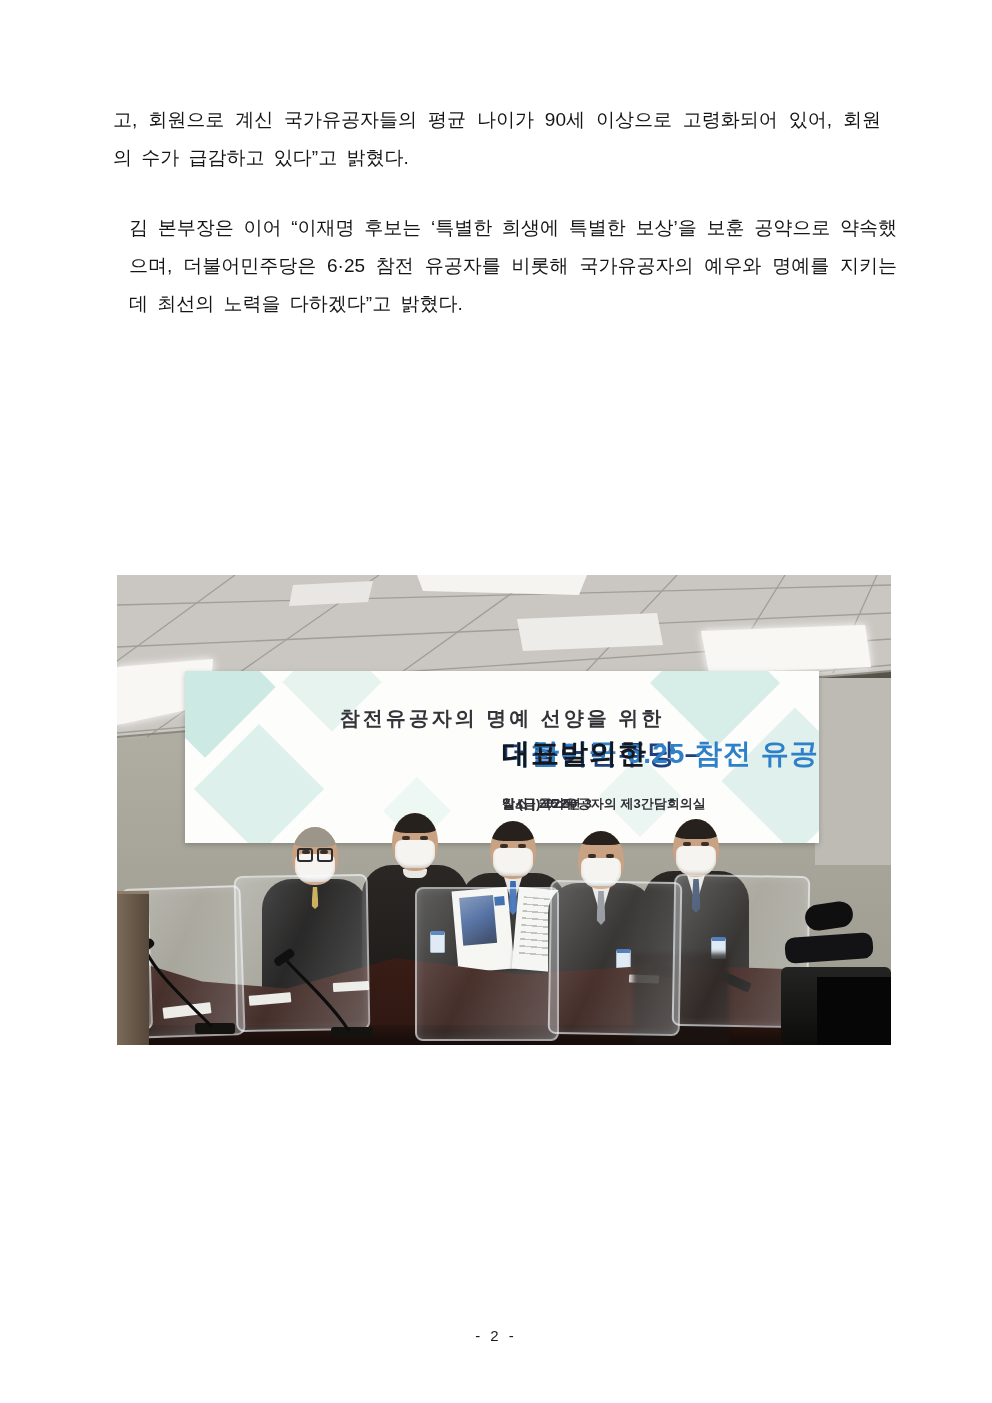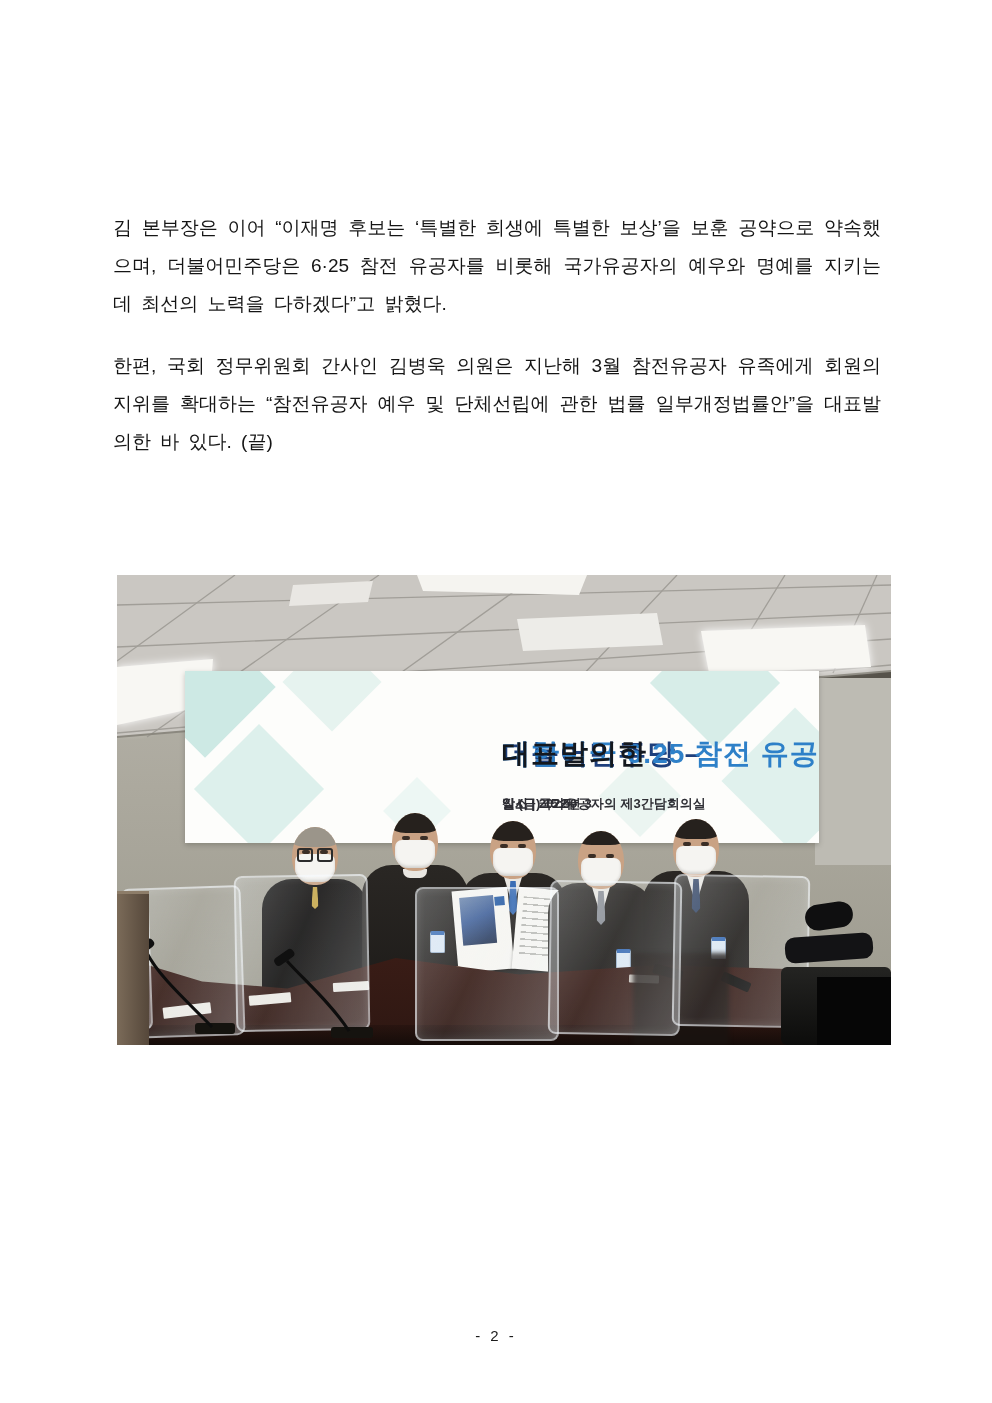--- a/index.html
+++ b/index.html
@@ -1,21 +1,21 @@
 <!DOCTYPE html>
 <html style="--navy: #1e3f7c; --blue: #2e80c8; --dark: #14181e; --mint: #cde9e4;"><head>
 <meta charset="utf-8">
 <style>
   html,body{margin:0;padding:0;background:#ffffff;}
   .page{position:relative;width:992px;height:1403px;background:#ffffff;overflow:hidden;
         font-family:"Liberation Sans","DejaVu Sans",sans-serif;color:#111;}
   
   .para{position:absolute;left:113px;width:768px;font-size:19px;line-height:38px;
         text-align:justify;word-spacing:4px;color:#151515;margin:0;}
-  .para1{top:101px;} .para2{top:209px;} .para3{top:347px;}
+  .para1{top:101px;} .para2{top:209px;margin-left:16px;} .para3{top:347px;}
   .attach-heading{position:absolute;left:113px;top:534px;width:768px;margin:0;
         font-size:20px;line-height:30px;font-weight:bold;color:#0d0d0d;}
   .page-num{position:absolute;left:0;top:1327px;width:100%;text-align:center;
         font-size:15px;letter-spacing:3px;color:#1c1c1c;}
   
   .photo{position:absolute;left:117px;top:575px;width:774px;height:470px;overflow:hidden;
          background:#aaa89d;}
   .photo *{position:absolute;}
   .wall{left:0;top:0;width:774px;height:470px;
         background:linear-gradient(180deg,#b9b7af 0%,#aca99e 45%,#9b998d 100%);z-index:1;}
@@ -121,22 +121,22 @@
         background:linear-gradient(180deg,#242422,#0c0c0b);z-index:8;}
   .chair-front{left:700px;top:402px;width:74px;height:68px;background:#060606;z-index:9;}
   .podium{left:0;top:316px;width:32px;height:154px;z-index:8;border-top:3px solid #8d7d69;
         background:linear-gradient(90deg,#7b6b59,#55473a);}
 </style>
 </head>
 <body>
 
 <div class="page">
 
+  <p class="para para1">고, 회원으로 계신 국가유공자들의 평균 나이가 90세 이상으로 고령화되어 있어, 회원의 수가 급감하고 있다”고 밝혔다.</p>
   <p class="para para2">김 본부장은 이어 “이재명 후보는 ‘특별한 희생에 특별한 보상’을 보훈 공약으로 약속했으며, 더불어민주당은 6·25 참전 유공자를 비롯해 국가유공자의 예우와 명예를 지키는데 최선의 노력을 다하겠다”고 밝혔다.</p>
-  <p class="para para3">한편, 국회 정무위원회 간사인 김병욱 의원은 지난해 3월 참전유공자 유족에게 회원의 지위를 확대하는 “참전유공자 예우 및 단체선립에 관한 법률 일부개정법률안”을 대표발의한 바 있다. (끝)</p>
 
 
   <div class="photo">
     <div class="wall"></div>
     <div class="wall-right"></div>
     <div class="wall-trim-right"></div>
     <div class="glow-left"></div>
 
     <svg class="ceiling" width="774" height="235" viewBox="0 0 774 235">
       <defs>
@@ -170,20 +170,21 @@
     </svg>
 
     <div class="banner">
       <div class="dm dm1"></div>
       <div class="dm dm2"></div>
       <div class="dm dm3"></div>
       <div class="dm dm4"></div>
       <div class="dm dm5"></div>
       <div class="dm dm6"></div>
       <div class="dm dm7"></div>
+      <div class="banner-tagline">참전유공자의 명예 선양을 위한</div>
       <div class="banner-title">
         <span class="t-navy">더불어민주당 –</span>
           <span class="t-blue">대한민국 6.25 참전 유공자회</span>
           <span class="t-dark">대표발의한</span>
       </div>
       <div class="banner-sub">
         <span>일시 | 2022년 3</span>
           <span class="sp1"></span>
           <span>일 (금) 15:50</span>
           <span class="sp2"></span>

